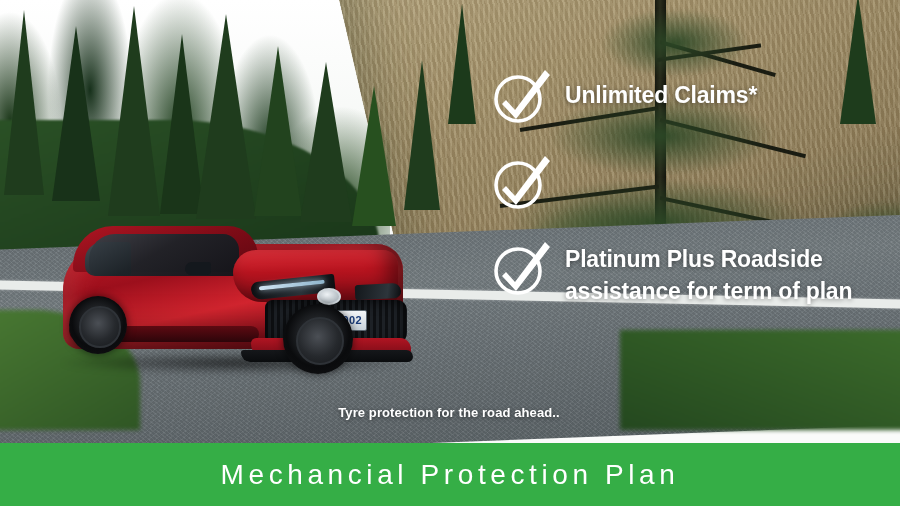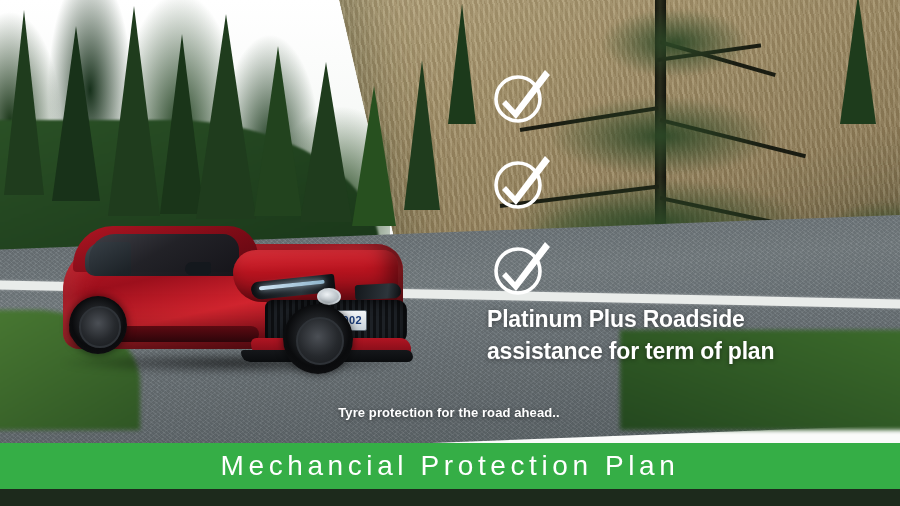--- a/index.html
+++ b/index.html
@@ -338,21 +338,21 @@
     position: absolute;
     left: 487px;
     top: 68px;
     width: 400px;
   }
   .bullet-row {
     display: flex;
     align-items: flex-start;
     margin-bottom: 26px;
   }
-  .bullet-row:last-child { margin-bottom: 0; flex-direction: column; }
+  .bullet-row:last-child { margin-bottom: 0; }
 
   .check-icon {
     flex: 0 0 auto;
     width: 66px;
     height: 64px;
     position: relative;
     margin-right: 12px;
     margin-top: -4px;
   }
   .check-icon svg { display: block; width: 66px; height: 64px; }
@@ -388,21 +388,21 @@
     display: inline-block;
     transform: translateX(-1px);
   }
 
   
   .banner {
     position: absolute;
     left: 0;
     top: 443px;
     width: 900px;
-    height: 46px;
+    height: 63px;
     background: #35ae46;
     display: flex;
     align-items: center;
     justify-content: center;
   }
   .banner-title {
     color: #ffffff;
     font-family: "Liberation Sans", sans-serif;
     font-size: 28px;
     font-weight: 400;
@@ -489,20 +489,21 @@
 
     <div class="bullets">
 
       <div class="bullet-row">
         <span class="check-icon">
           <svg viewBox="0 0 66 64" xmlns="http://www.w3.org/2000/svg">
             <circle cx="31" cy="35" r="22" fill="none" stroke="#ffffff" stroke-width="3.6"></circle>
             <path d="M19 36 L28 46 L58 6 L63 11 L29 55 L15 40 Z" fill="#ffffff"></path>
           </svg>
         </span>
+        <span class="bullet-text">Unlimited Claims*</span>
       </div>
 
       <div class="bullet-row">
         <span class="check-icon">
           <svg viewBox="0 0 66 64" xmlns="http://www.w3.org/2000/svg">
             <circle cx="31" cy="35" r="22" fill="none" stroke="#ffffff" stroke-width="3.6"></circle>
             <path d="M19 36 L28 46 L58 6 L63 11 L29 55 L15 40 Z" fill="#ffffff"></path>
           </svg>
         </span>
       </div>

